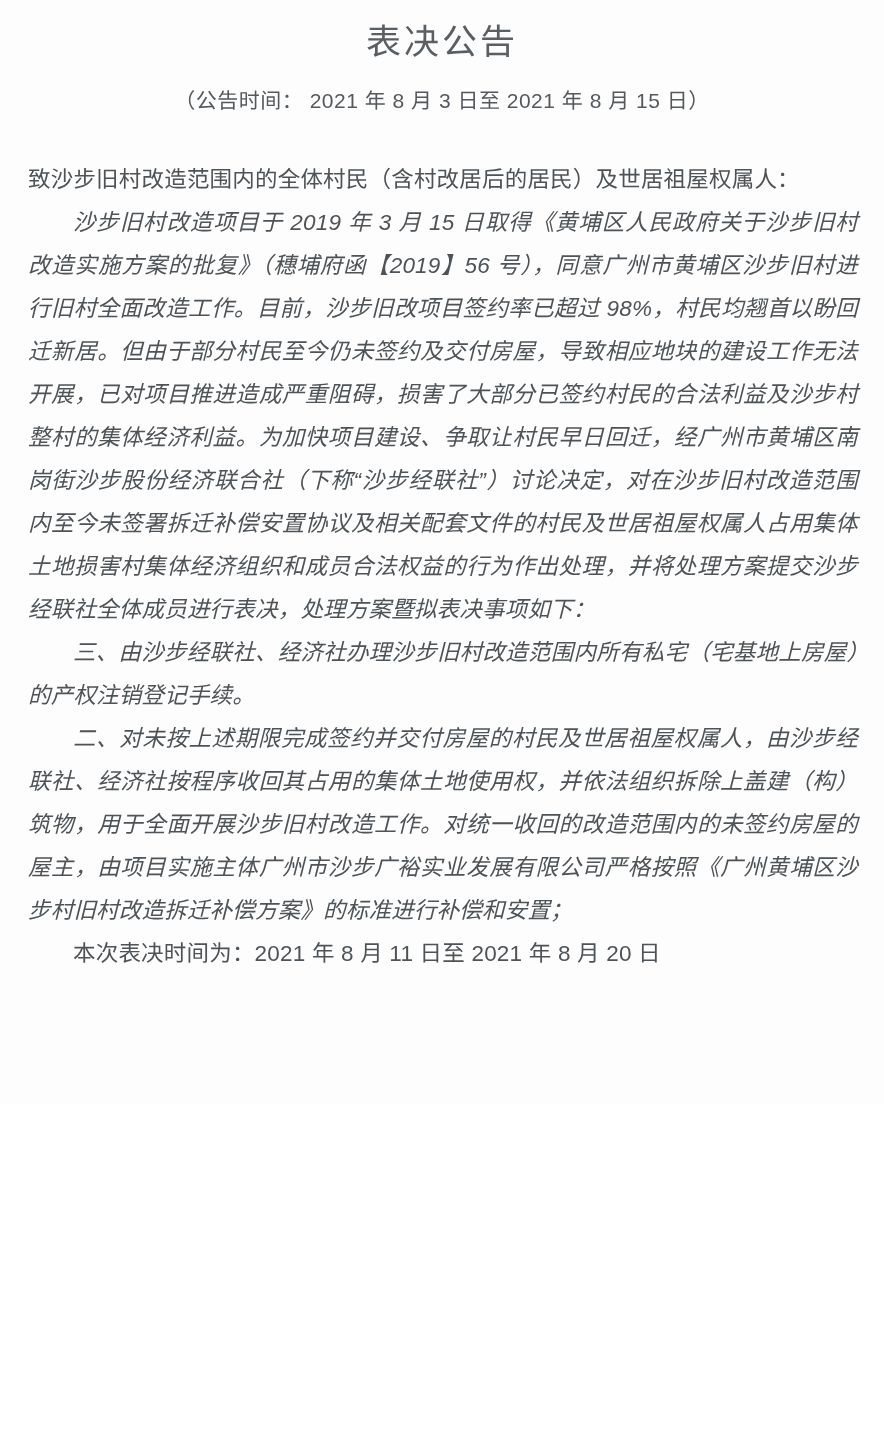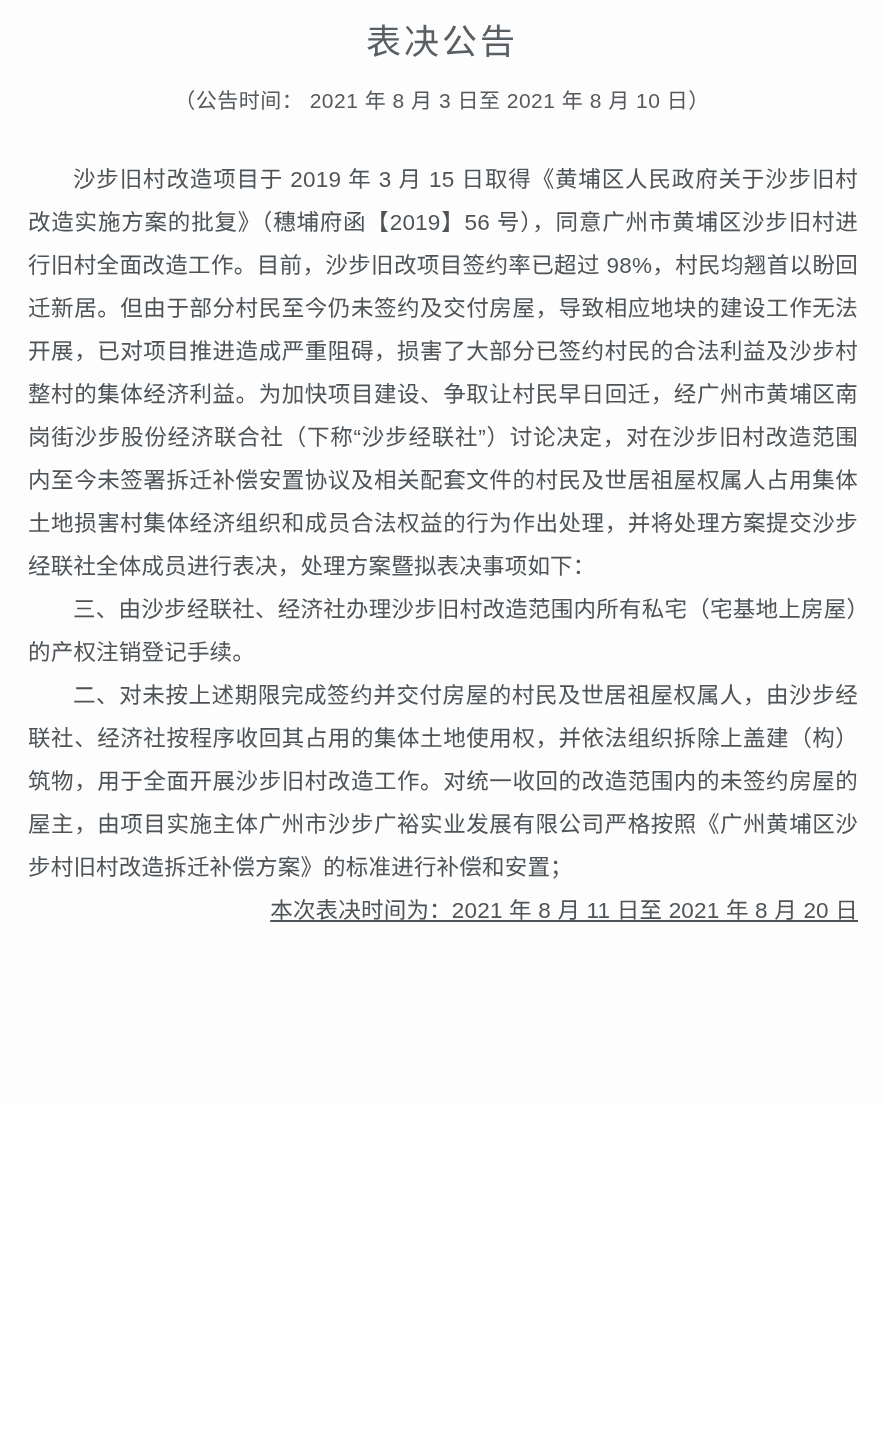--- a/index.html
+++ b/index.html
@@ -56,28 +56,28 @@
     font-size: 22.5px;
     line-height: 43px;
     text-align: justify;
     text-justify: inter-ideograph;
     letter-spacing: 0.2px;
     font-family: "Liberation Sans", "DejaVu Sans", sans-serif;
     word-break: break-all;
   }
   p.indent {
     text-indent: 45px;
+    font-style: italic;
   }
   p.salutation {
     text-indent: 0;
   }
   p.tail {
     text-indent: 45px;
-    text-align: right;
-    text-decoration: underline;
+    text-align: left;
   }
 
   
   .sign-block {
     position: absolute;
     right: 26px;
     top: 1252px;
     text-align: right;
     z-index: 3;
     font-family: "Liberation Sans", "DejaVu Sans", sans-serif;
@@ -111,24 +111,25 @@
   }
   .seal svg { display: block; width: 100%; height: 100%; }
 </style>
 </head>
 <body>
 
 <div id="page">
 
   <h1 class="doc-title">表决公告</h1>
 
-  <div class="doc-subtitle">（公告时间： 2021 年 8 月 3 日至 2021 年 8 月 10 日）</div>
+  <div class="doc-subtitle">（公告时间： 2021 年 8 月 3 日至 2021 年 8 月 15 日）</div>
 
   <div class="doc-body">
 
+    <p class="para salutation">致沙步旧村改造范围内的全体村民（含村改居后的居民）及世居祖屋权属人：</p>
 
     <p class="para indent">沙步旧村改造项目于 2019 年 3 月 15 日取得《黄埔区人民政府关于沙步旧村改造实施方案的批复》（穗埔府函【2019】56 号），同意广州市黄埔区沙步旧村进行旧村全面改造工作。目前，沙步旧改项目签约率已超过 98%，村民均翘首以盼回迁新居。但由于部分村民至今仍未签约及交付房屋，导致相应地块的建设工作无法开展，已对项目推进造成严重阻碍，损害了大部分已签约村民的合法利益及沙步村整村的集体经济利益。为加快项目建设、争取让村民早日回迁，经广州市黄埔区南岗街沙步股份经济联合社（下称“沙步经联社”）讨论决定，对在沙步旧村改造范围内至今未签署拆迁补偿安置协议及相关配套文件的村民及世居祖屋权属人占用集体土地损害村集体经济组织和成员合法权益的行为作出处理，并将处理方案提交沙步经联社全体成员进行表决，处理方案暨拟表决事项如下：</p>
 
 
     <p class="para indent">三、由沙步经联社、经济社办理沙步旧村改造范围内所有私宅（宅基地上房屋）的产权注销登记手续。</p>
 
     <p class="para indent">二、对未按上述期限完成签约并交付房屋的村民及世居祖屋权属人，由沙步经联社、经济社按程序收回其占用的集体土地使用权，并依法组织拆除上盖建（构）筑物，用于全面开展沙步旧村改造工作。对统一收回的改造范围内的未签约房屋的屋主，由项目实施主体广州市沙步广裕实业发展有限公司严格按照《广州黄埔区沙步村旧村改造拆迁补偿方案》的标准进行补偿和安置；</p>
 
     <p class="para tail">本次表决时间为：2021 年 8 月  11 日至 2021 年 8 月 20 日</p>
 

